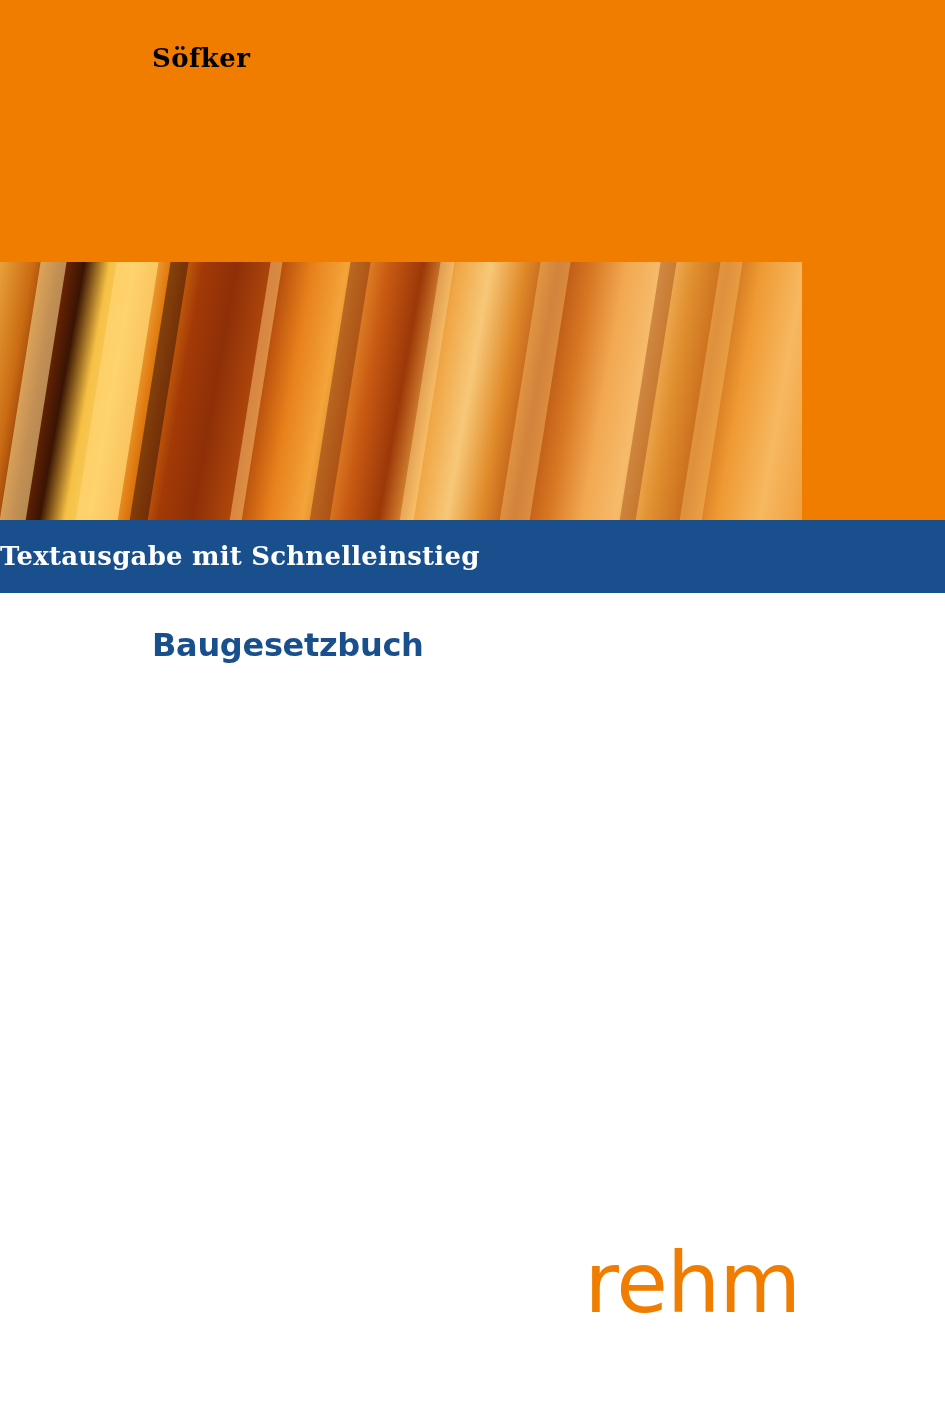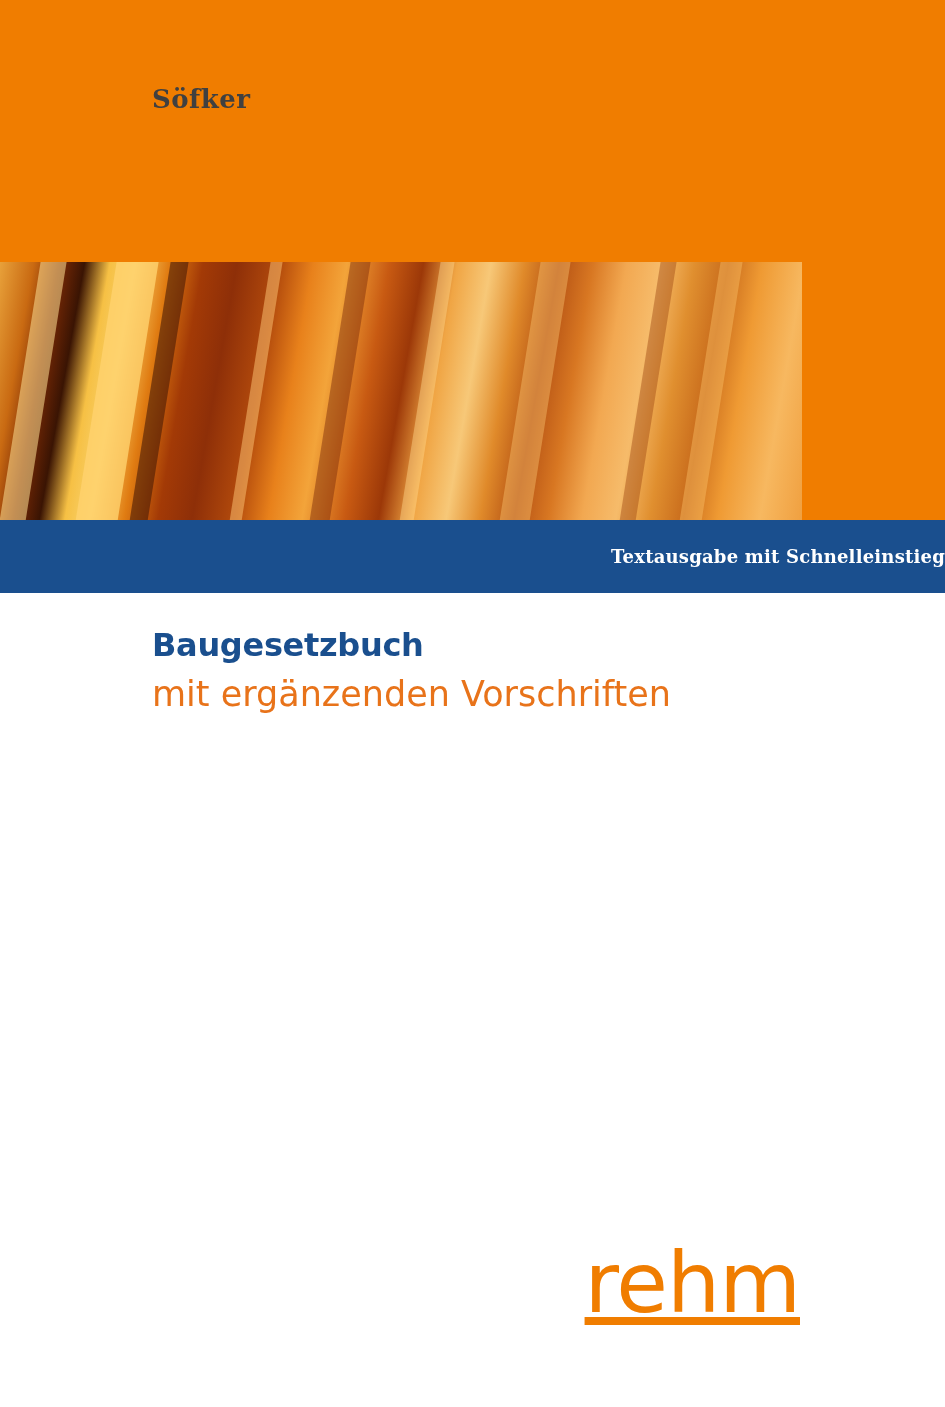--- a/index.html
+++ b/index.html
@@ -28,22 +28,21 @@
     background: #f07d00;
   }
   .author {
     position: absolute;
     left: 152px;
     top: 43px;
     font-family: "DejaVu Serif", serif;
     font-weight: bold;
     font-size: 26px;
     letter-spacing: 0.5px;
-    color: #404040;
-    margin-top: 41px;
+    color: #000000;
   }
 
   
   .image-strip {
     position: absolute;
     left: 0;
     top: 262px;
     width: 945px;
     height: 258px;
     background: #f07d00;
@@ -102,25 +101,25 @@
     height: 73px;
     background: #1a4f8e;
   }
   .subtitle-top {
     position: absolute;
     left: 0;
     top: 0;
     width: 945px;
     height: 73px;
     line-height: 73px;
-    text-align: right;
+    text-align: left;
     color: #ffffff;
     font-family: "DejaVu Serif", serif;
     font-weight: bold;
-    font-size: 18px;
+    font-size: 26px;
     letter-spacing: 0.2px;
   }
 
   
   .title-block {
     position: absolute;
     left: 152px;
     top: 628px;
     width: 700px;
   }
@@ -144,21 +143,20 @@
   
   .publisher {
     position: absolute;
     right: 145px;
     bottom: 82px;
     font-family: "DejaVu Sans", sans-serif;
     font-size: 84px;
     color: #f07d00;
     letter-spacing: -1px;
     line-height: 1;
-    text-decoration: underline;
   }
 </style>
 </head>
 <body>
 
 <div class="cover">
 
   <div class="top-band">
     <div class="author">Söfker</div>
   </div>
@@ -176,18 +174,17 @@
       <div class="streak" style="left:700px;width:22px;background:rgba(255,200,110,0.4);"></div>
     </div>
   </div>
 
   <div class="blue-band">
     <div class="subtitle-top">Textausgabe mit Schnelleinstieg</div>
   </div>
 
   <div class="title-block">
     <h1 class="main-title">Baugesetzbuch</h1>
-    <p class="sub-title">mit ergänzenden Vorschriften</p>
   </div>
 
   <div class="publisher">rehm</div>
 
 </div>
 
 </body></html>

